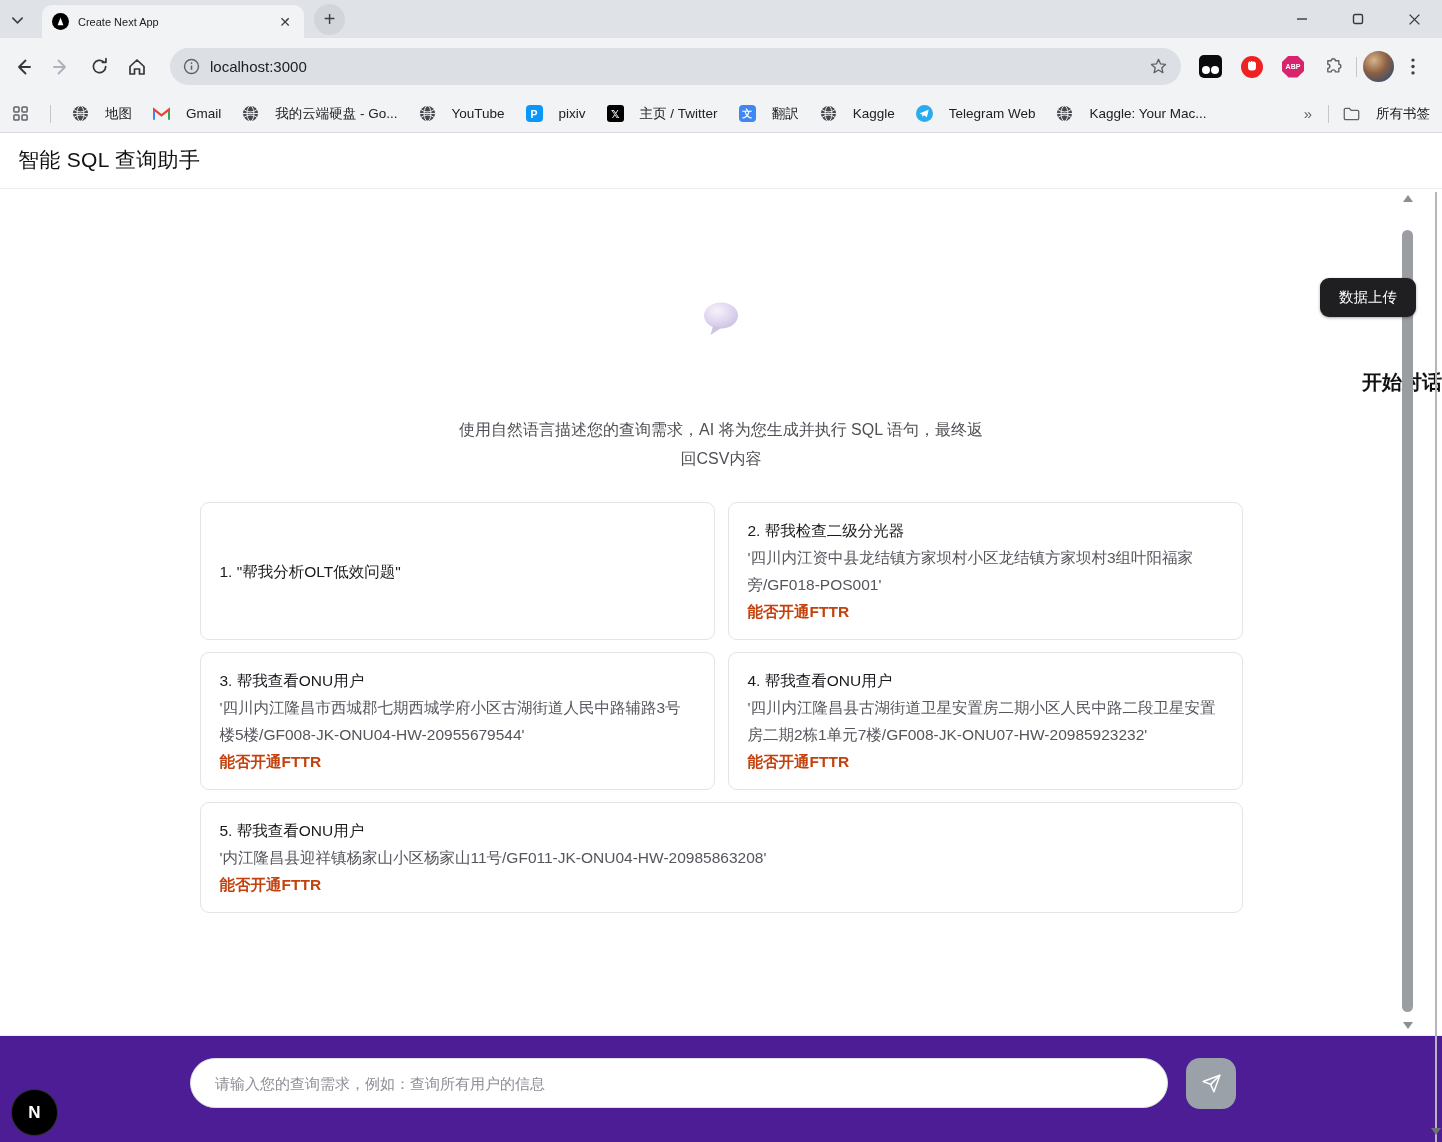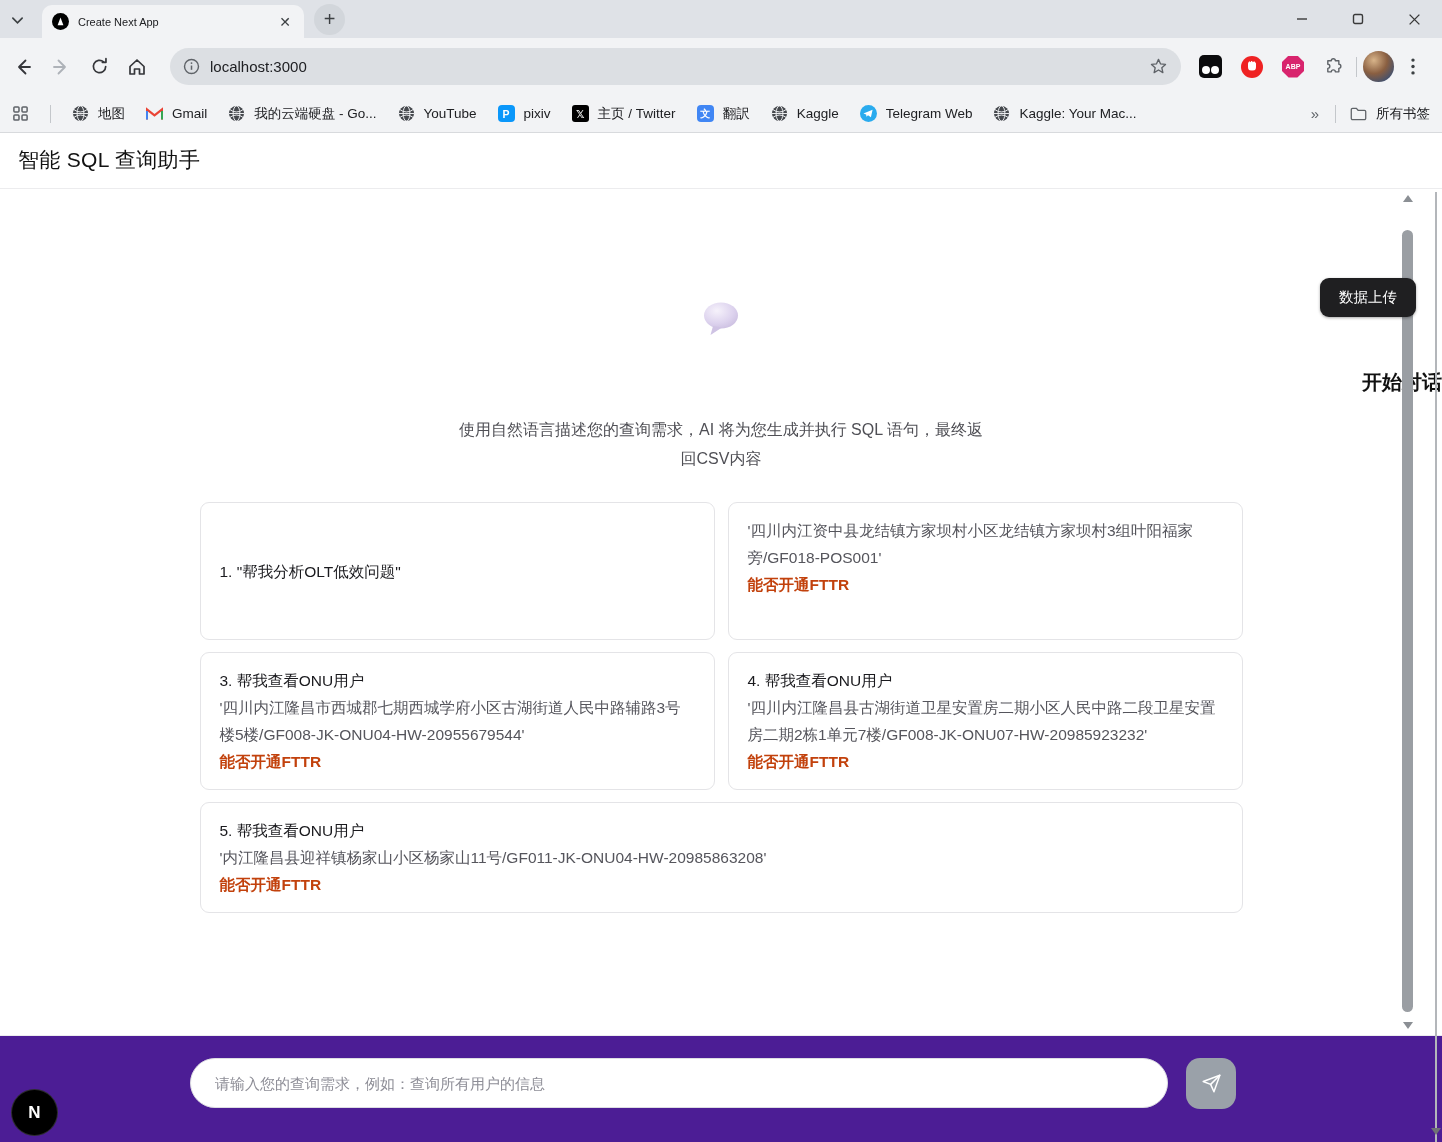--- a/index.html
+++ b/index.html
@@ -45,21 +45,21 @@
     background:#fff; border-radius:3px 3px 4px 4px;
     clip-path: polygon(0 20%,15% 0,30% 18%,45% 0,62% 18%,78% 4%,100% 25%,100% 100%,0 100%); }
   .tm-badge { width:23px; height:23px; background:#0b0b0d; border-radius:5px; position:relative; }
   .tm-badge::before, .tm-badge::after { content:""; position:absolute; bottom:4px; width:8px; height:8px;
     background:#fff; border-radius:50%; }
   .tm-badge::before { left:3px; } .tm-badge::after { right:3px; }
 
   
   .bookmarks { height:38px; background:#f2f3f5; display:flex; align-items:center;
     padding:0 12px; gap:21px; border-bottom:1px solid #d8dadd; }
-  .bm-item { display:flex; align-items:center; gap:9px; font-size:13.5px; color:#202124; white-space:nowrap; }
+  .bm-item { display:flex; align-items:center; gap:16px; font-size:13.5px; color:#202124; white-space:nowrap; }
   .bm-sep { width:1px; height:18px; background:#c4c7cb; }
   .bm-right { margin-left:auto; display:flex; align-items:center; gap:14px; }
   .bm-chevrons { font-size:15px; color:#5f6368; letter-spacing:-2px; padding-right:4px; }
   .mini-ic { width:17px; height:17px; border-radius:4px; display:flex; align-items:center; justify-content:center;
     color:#fff; font-weight:bold; font-size:10.5px; flex:0 0 auto; }
   .ic-pixiv { background:#0a97fa; }
   .ic-x { background:#000; border-radius:3px; }
   .ic-translate { background:#4086f4; font-size:10px; }
   .ic-telegram { background:#2aabee; border-radius:50%; }
 
@@ -349,20 +349,21 @@
       </span>
       <div class="empty-heading">开始对话</div>
       <p class="empty-desc">使用自然语言描述您的查询需求，AI 将为您生成并执行 SQL 语句，最终返回CSV内容</p>
     </div>
 
     <div class="cards">
       <div class="card card-centered">
         <div class="card-title">1. "帮我分析OLT低效问题"</div>
       </div>
       <div class="card">
+        <div class="card-title">2. 帮我检查二级分光器</div>
         <div class="card-address">'四川内江资中县龙结镇方家坝村小区龙结镇方家坝村3组叶阳福家旁/GF018-POS001'</div>
         <div class="card-question">能否开通FTTR</div>
       </div>
       <div class="card">
         <div class="card-title">3. 帮我查看ONU用户</div>
         <div class="card-address">'四川内江隆昌市西城郡七期西城学府小区古湖街道人民中路辅路3号楼5楼/GF008-JK-ONU04-HW-20955679544'</div>
         <div class="card-question">能否开通FTTR</div>
       </div>
       <div class="card">
         <div class="card-title">4. 帮我查看ONU用户</div>

